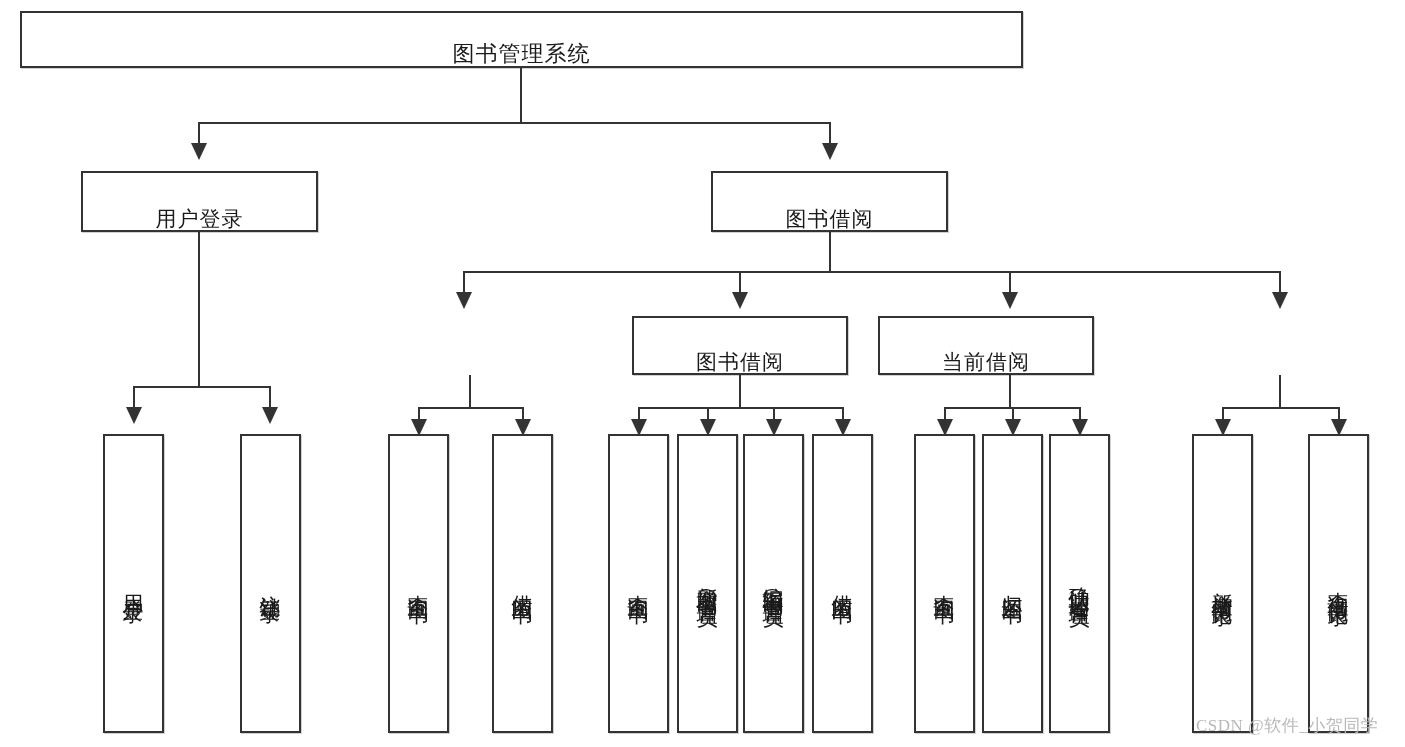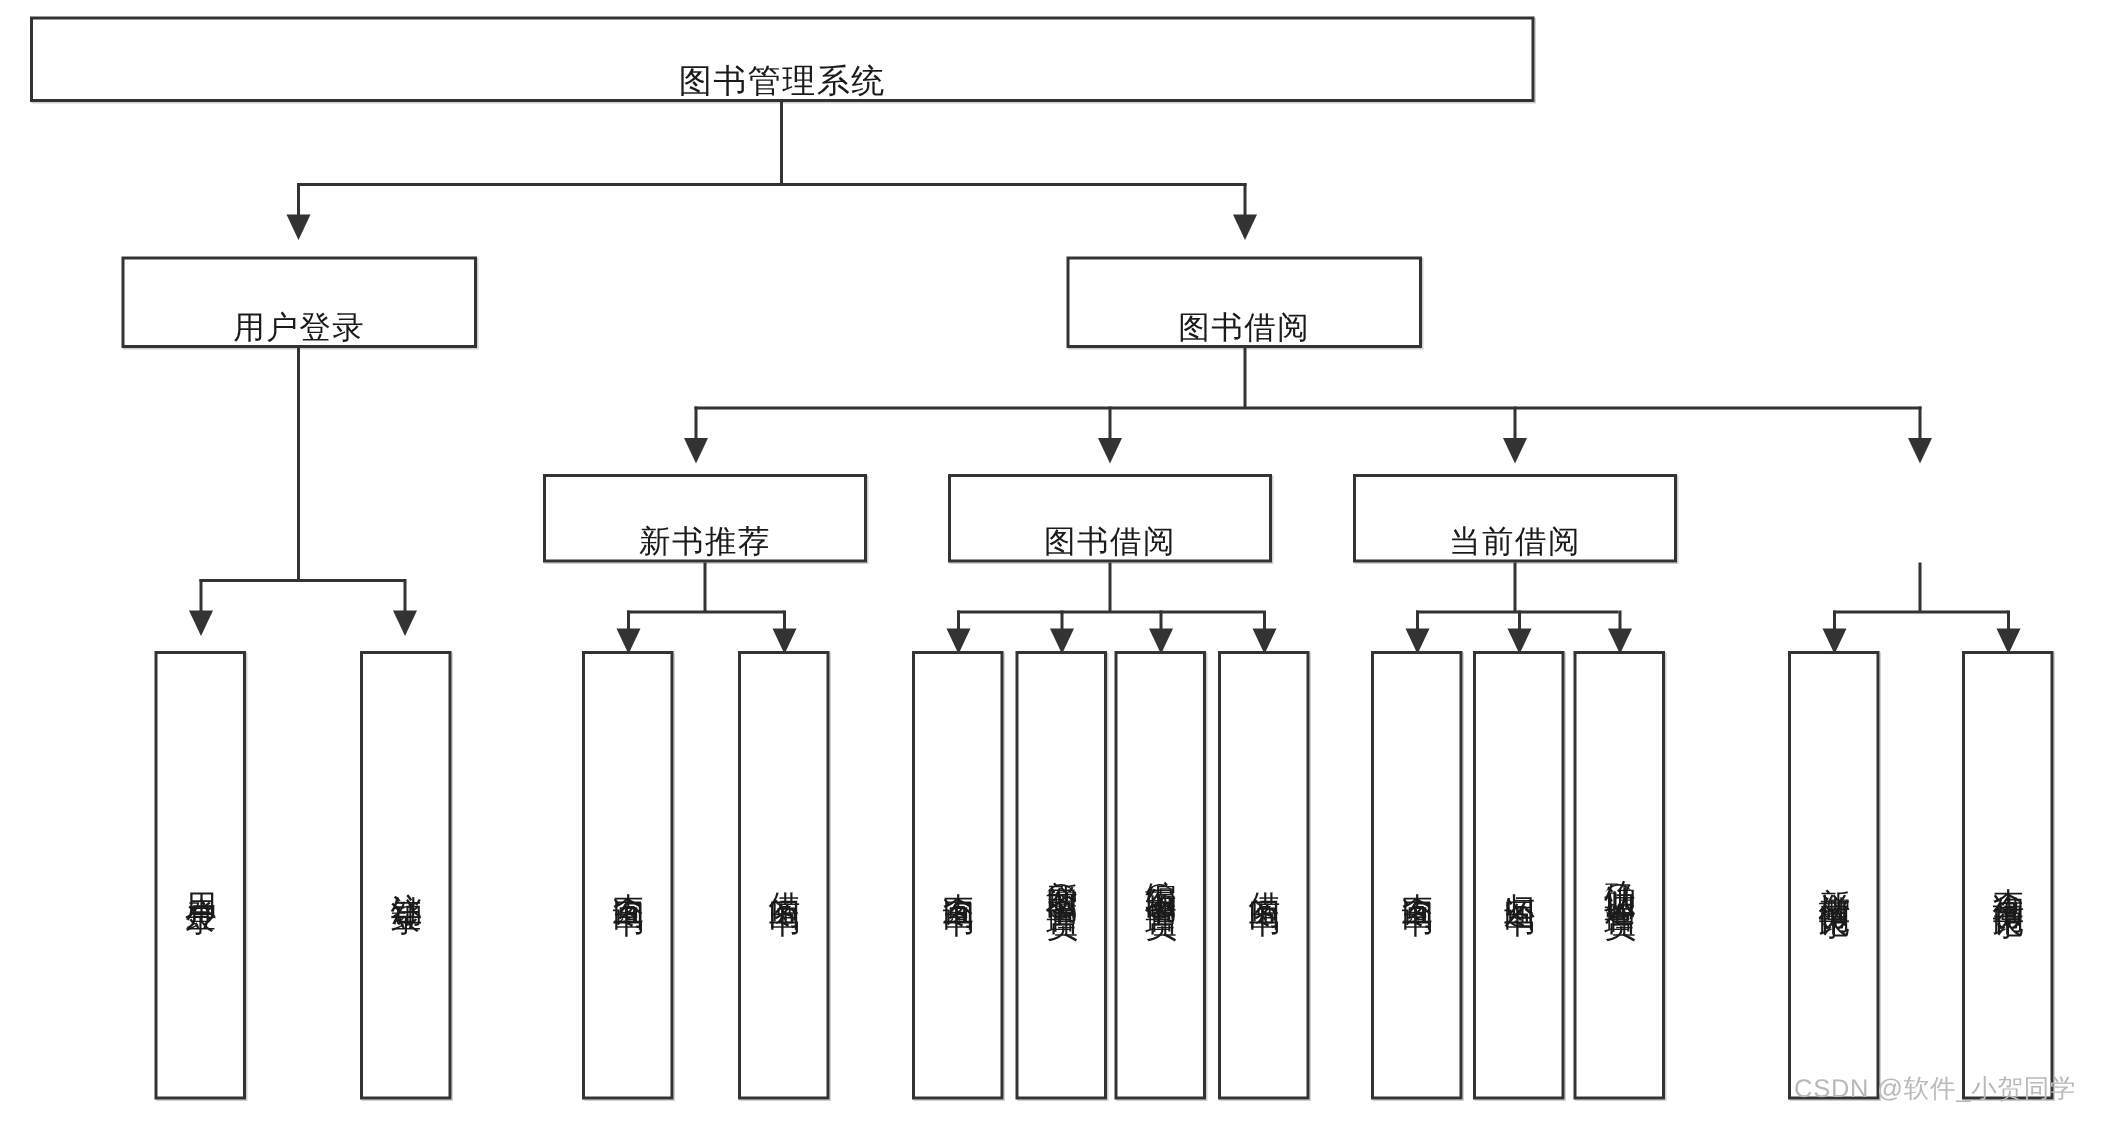--- a/index.html
+++ b/index.html
@@ -102,27 +102,24 @@
   <div class="ln h" style="left:463px;top:271px;width:818px;"></div>
   <div class="ln v" style="left:463px;top:271px;height:23px;"></div>
   <div class="arrow" style="left:456px;top:292px;"></div>
   <div class="ln v" style="left:739px;top:271px;height:23px;"></div>
   <div class="arrow" style="left:732px;top:292px;"></div>
   <div class="ln v" style="left:1009px;top:271px;height:23px;"></div>
   <div class="arrow" style="left:1002px;top:292px;"></div>
   <div class="ln v" style="left:1279px;top:271px;height:23px;"></div>
   <div class="arrow" style="left:1272px;top:292px;"></div>
 
-  <div class="node h" style="left:362px;top:316px;width:216px;height:59px;">
-    <span class="label">新书推荐</span>
-  </div>
   <div class="node h" style="left:632px;top:316px;width:216px;height:59px;">
     <span class="label">图书借阅</span>
   </div>
-  <div class="node h" style="left:902px;top:316px;width:216px;height:59px;">
+  <div class="node h" style="left:878px;top:316px;width:216px;height:59px;">
     <span class="label">当前借阅</span>
   </div>
 
   <div class="ln v" style="left:469px;top:375px;height:33px;"></div>
   <div class="ln h" style="left:418px;top:407px;width:105px;"></div>
   <div class="ln v" style="left:418px;top:407px;height:14px;"></div>
   <div class="arrow" style="left:411px;top:419px;"></div>
   <div class="ln v" style="left:522px;top:407px;height:14px;"></div>
   <div class="arrow" style="left:515px;top:419px;"></div>
 
@@ -190,15 +187,15 @@
     <span class="label">确认归还（管理员）</span>
   </div>
 
   <div class="node v" style="left:1192px;top:434px;width:61px;height:299px;">
     <span class="label">新增借阅记录</span>
   </div>
   <div class="node v" style="left:1308px;top:434px;width:61px;height:299px;">
     <span class="label">查询借阅记录</span>
   </div>
 
-  <div id="watermark" style="left:1196px;top:714px;">CSDN @软件_小贺同学</div>
+  <div id="watermark" style="left:1196px;top:714px;font-family:Liberation Serif, serif;">CSDN @软件_小贺同学</div>
 
 </div>
 
 </body></html>

